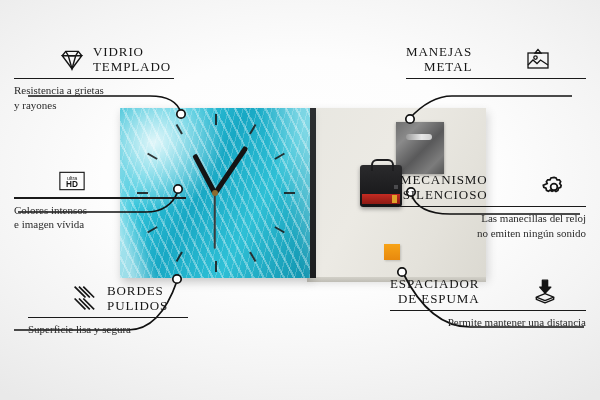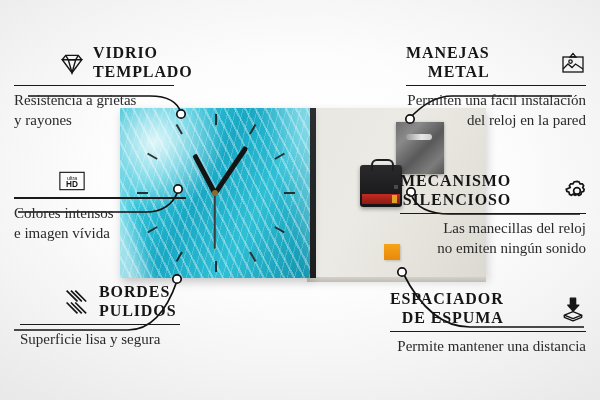--- a/index.html
+++ b/index.html
@@ -78,29 +78,29 @@
   .hand{position:absolute;left:50%;top:50%;background:#141414;transform-origin:0 50%;border-radius:2px;}
   .hand-h{width:44px;height:5px;margin-top:-2.5px;transform:rotate(-118deg);}
   .hand-m{width:56px;height:5px;margin-top:-2.5px;transform:rotate(-56deg);}
   .hand-s{width:56px;height:1.5px;margin-top:-.75px;transform:rotate(90deg);background:#3b3b3b;}
   .pin{position:absolute;left:50%;top:50%;width:6px;height:6px;margin:-3px 0 0 -3px;
     border-radius:50%;background:#8a6a2e;}
   
   .feat{position:absolute;width:210px;}
   .feat .head{display:flex;align-items:center;gap:8px;}
   .feat.left .head{justify-content:flex-start;}
-  .feat.right .head{justify-content:space-between;}
+  .feat.right .head{justify-content:flex-start;}
   .ttl{
-    font-size:16px;letter-spacing:.9px;color:#161616;line-height:1.18;
-    text-transform:uppercase;font-weight:700;
+    font-size:13px;letter-spacing:.9px;color:#161616;line-height:1.18;
+    text-transform:uppercase;font-weight:400;
   }
   .feat.left .ttl{text-align:left;}
   .feat.right .ttl{text-align:right;}
   .rule{height:1.6px;background:#1a1a1a;margin:3px 0 4px;}
-  .desc{font-size:15px;color:#2a2a2a;line-height:1.34;}
+  .desc{font-size:11px;color:#2a2a2a;line-height:1.34;}
   .feat.right .desc{text-align:right;}
   .ico{flex:0 0 auto;width:26px;height:26px;margin-left:45px;}
   .ico svg{display:block;width:26px;height:26px;}
   
   #wires{position:absolute;left:0;top:0;width:600px;height:400px;pointer-events:none;}
 </style>
 </head>
 <body>
 
 <div id="stage">
@@ -192,21 +192,21 @@
           <text x="15" y="19.5" font-family="Liberation Sans, sans-serif" font-size="9.5" font-weight="bold" text-anchor="middle" fill="#151515">HD</text>
         </svg>
       </span>
     </div>
     <div class="rule"></div>
     <div class="desc">
       <span>Colores intensos</span><br><span>e imagen vívida</span>
     </div>
   </div>
 
-  <div class="feat left" style="left:20px;top:283px;width:160px;">
+  <div class="feat left" style="left:28px;top:283px;width:160px;">
     <div class="head">
       <span class="ico">
         <svg viewBox="0 0 24 24">
             <g stroke="#151515" stroke-width="1.5" stroke-linecap="square">
           <path d="M2 2l9 9M6 2l9 9M10 2l9 9"></path>
               <path d="M2 13l9 9M6 13l9 9M10 13l9 9"></path>
             </g>
           </svg>
       </span>
       <span class="ttl">
@@ -229,23 +229,20 @@
             <g fill="none" stroke="#151515" stroke-width="1.3">
           <path d="M13 2.4l-3 3.6h6z"></path>
               <rect x="3" y="6" width="20" height="15"></rect>
           <path d="M3 18l5-5 4 3.6 3.5-3.6L23 18"></path>
               <circle cx="10.5" cy="10.6" r="1.7"></circle>
             </g>
           </svg>
       </span>
     </div>
     <div class="rule"></div>
-    <div class="desc">
-      <span>Permiten una fácil instalación</span><br><span>del reloj en la pared</span>
-    </div>
   </div>
 
   <div class="feat right" style="right:14px;top:172px;width:186px;">
     <div class="head">
       <span class="ttl">
         <span>MECANISMO</span><br><span>SILENCIOSO</span>
       </span>
       <span class="ico">
         <svg viewBox="0 0 24 24">
             <g fill="none" stroke="#151515" stroke-width="1.6">
@@ -254,21 +251,21 @@
             </g>
           </svg>
       </span>
     </div>
     <div class="rule"></div>
     <div class="desc">
       <span>Las manecillas del reloj</span><br><span>no emiten ningún sonido</span>
     </div>
   </div>
 
-  <div class="feat right" style="right:14px;top:290px;width:196px;">
+  <div class="feat right" style="right:14px;top:276px;width:196px;">
     <div class="head">
       <span class="ttl">
         <span>ESPACIADOR</span><br><span>DE ESPUMA</span>
       </span>
       <span class="ico">
         <svg viewBox="0 0 24 24">
             <g fill="none" stroke="#151515" stroke-width="1.3" stroke-linejoin="round">
           <path d="M9.6 2h4.8v6.4h3L12 14 7.2 8.4h2.4z" fill="#151515"></path>
           <path d="M12 14.4l8 3.2-8 3.2-8-3.2z"></path>
               <path d="M4 17.6v2.1l8 3.2 8-3.2v-2.1"></path>

